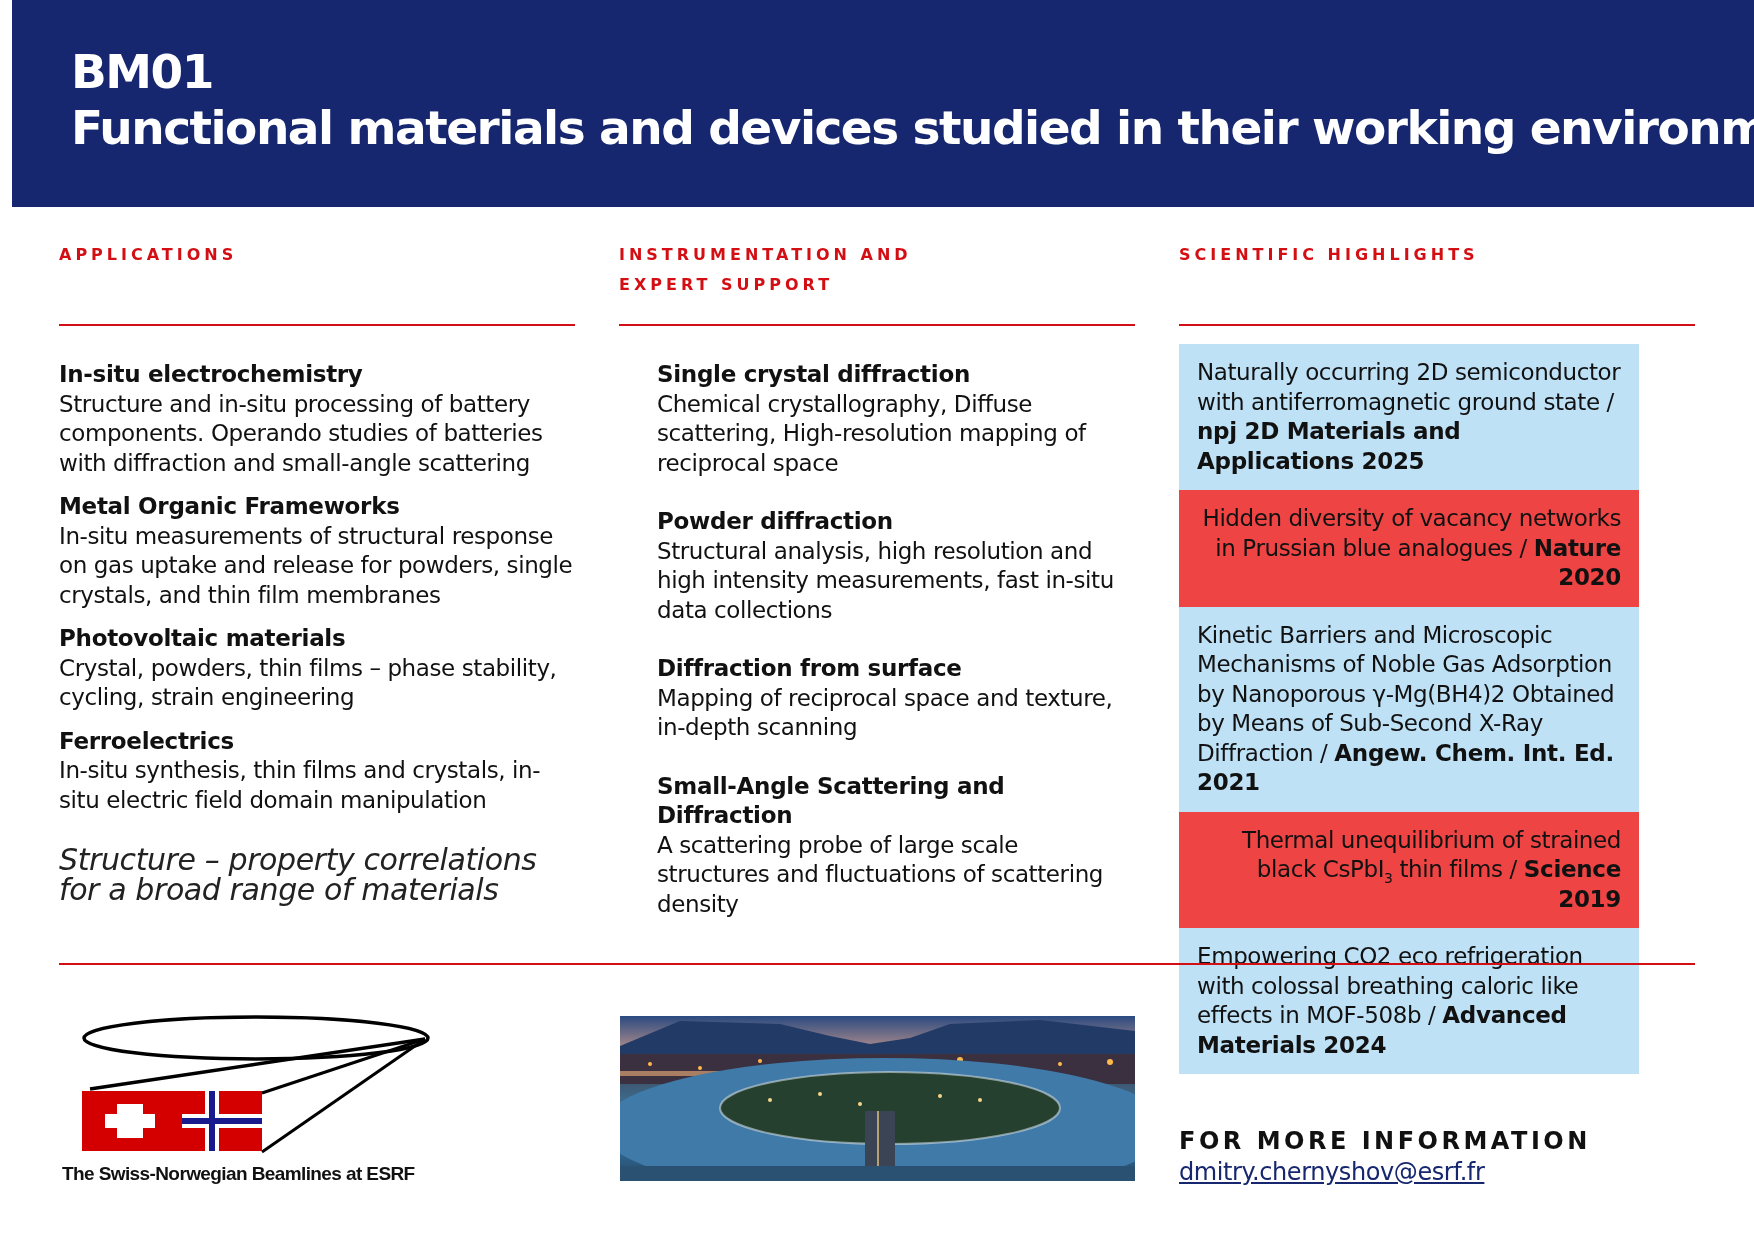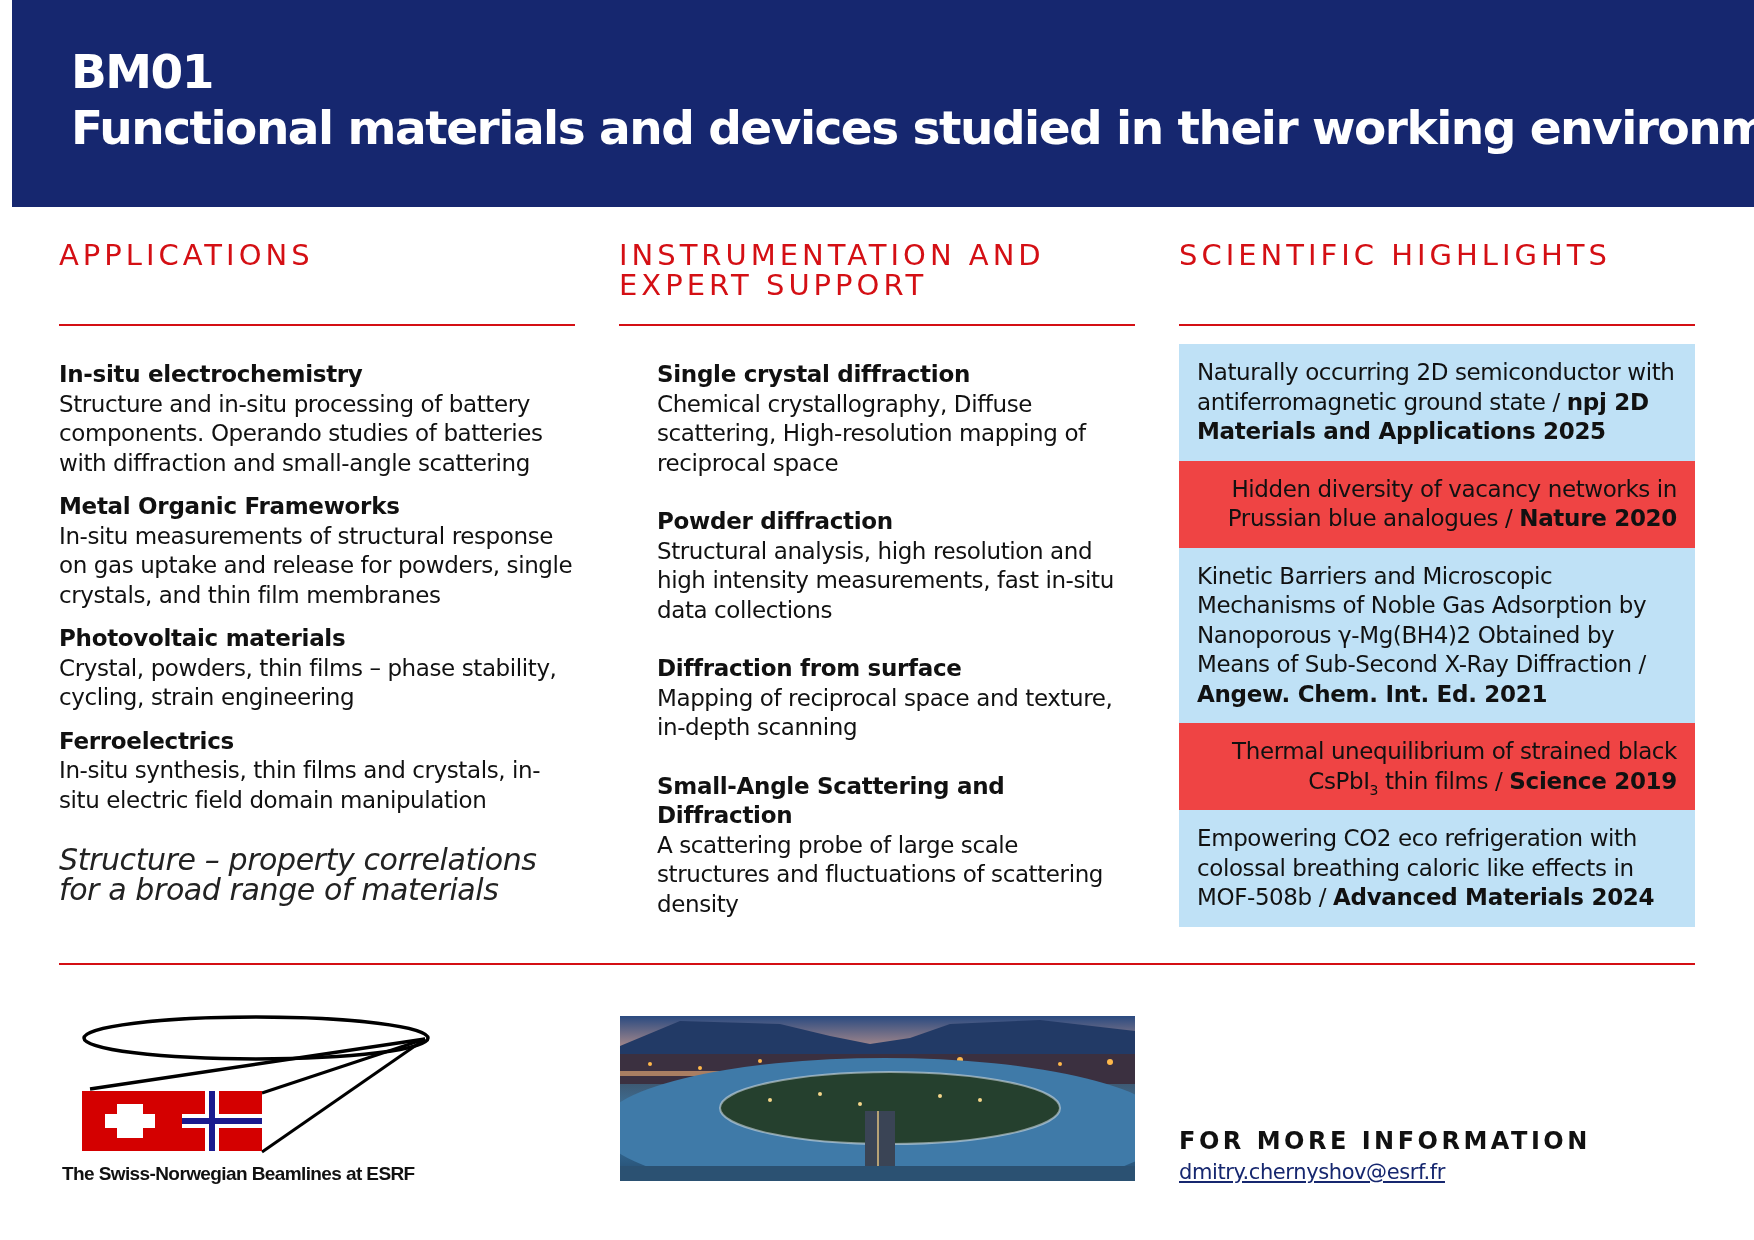--- a/index.html
+++ b/index.html
@@ -16,33 +16,33 @@
   }
   .header .l1 { top:44px; }
   .header .l2 { top:100px; }
 
   .col { position:absolute; top:240px; width:516px; }
   .col1 { left:59px; }
   .col2 { left:619px; }
   .col3 { left:1179px; }
 
   .sec-head {
-    color:#d40f14; font-weight:normal; font-size:29px; letter-spacing:4px;
+    color:#d40f14; font-weight:bold; font-size:16px; letter-spacing:4px;
     line-height:30px; height:64px; font-family:"DejaVu Sans", sans-serif;
   }
   .rule { height:2px; background:#d40f14; margin-top:20px; width:516px; }
 
   .items { margin-top:34px; }
   .item { margin-bottom:14px; font-size:23px; line-height:29.5px; }
   .item .t { font-weight:bold; display:block; letter-spacing:-0.3px; }
   .item .d { display:block; letter-spacing:-0.4px; }
   .col2 .item { margin-bottom:29px;margin-left:38px; }
   .note { font-style:italic; font-size:30px; line-height:29.5px; margin-top:30px; letter-spacing:-0.4px; color:#222; }
 
-  .hl-list { margin-top:18px; width:516px; }
+  .hl-list { margin-top:18px; width:460px; }
   .hl {
     padding:14px 18px 14px 18px; font-size:23px; line-height:29.5px; letter-spacing:-0.4px;
   }
   .hl.dark { background:#bfe1f6; }
   .hl.light { background:#ef4444;text-align:right; }
   .hl b { font-weight:bold; letter-spacing:-0.3px; }
   .hl sub { font-size:14px; vertical-align:sub; line-height:0; }
 
   .bottom-rule { position:absolute; left:59px; top:963px; width:1636px; height:2px; background:#d40f14; }
 
@@ -50,21 +50,21 @@
   .logo-caption {
     position:absolute; left:62px; top:1163px; font-family:"Liberation Sans", sans-serif;
     font-weight:bold; font-size:19px; letter-spacing:-0.6px; color:#111; white-space:nowrap;
   }
   .photo {
     position:absolute; left:620px; top:1016px; width:515px; height:165px; overflow:hidden;
     background:linear-gradient(180deg,#1f3a6b 0%,#2e4b80 14%,#3a3a52 22%,#5a4a3a 30%,#3d5770 40%,#3f78a3 60%,#2f6088 85%,#23486a 100%);
   }
   .info { position:absolute; left:1179px; top:1126px; }
   .info .h { font-weight:bold; font-size:24px; letter-spacing:3.5px; color:#111; line-height:30px;text-align:center; }
-  .info a { color:#16276f; font-size:21px; text-decoration:underline; letter-spacing:-0.4px; line-height:32px;margin-top:24px; }
+  .info a { color:#16276f; font-size:24px; text-decoration:underline; letter-spacing:-0.4px; line-height:32px;margin-top:24px; }
 </style>
 </head>
 <body>
 
 <div class="header">
   <div class="title-line l1">BM01</div>
   <div class="title-line l2">Functional materials and devices studied in their working environment</div>
 </div>
 
 <div class="col col1">

